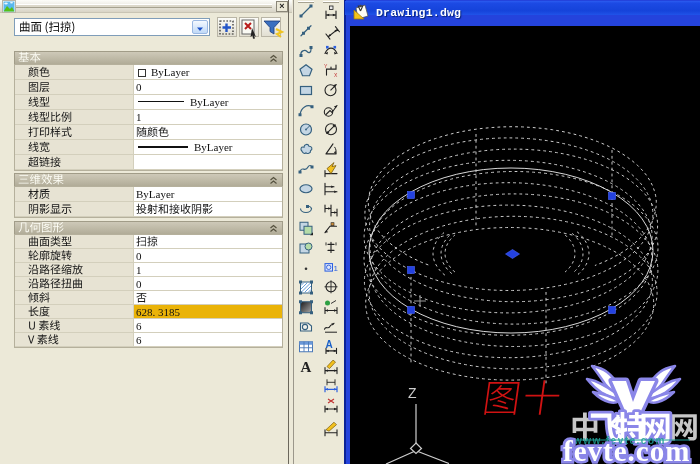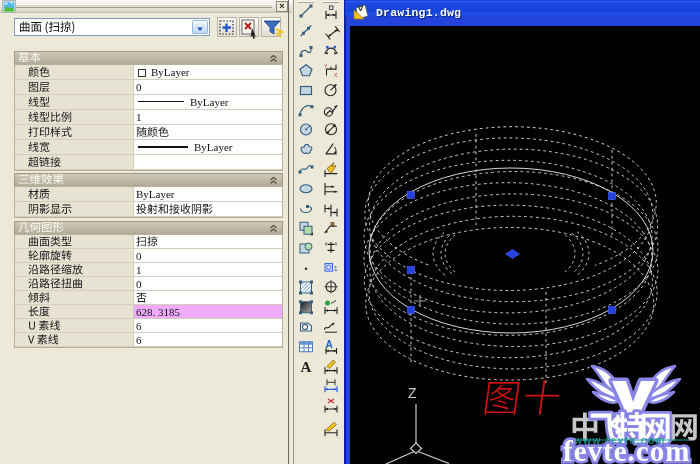--- a/index.html
+++ b/index.html
@@ -8,21 +8,21 @@
 .grab{left:15px;top:4px;width:257px;height:4px;border-top:1px solid #fff;border-bottom:1px solid #a6a290;background:#dcd8ca}
 .pclose{left:276px;top:1px;width:12px;height:11px;background:#ece9d8;border:1px solid #8a8678;font-size:9px;line-height:8px;text-align:center;color:#222;font-weight:bold}
 .combo{left:14px;top:18px;width:196px;height:18px;background:#fff;border:1px solid #7f9db9}
 .dd{position:absolute;right:1px;top:1px;width:16px;height:14px;background:linear-gradient(180deg,#f4f9ff,#c0d9f7);border:1px solid #9ab8e2;border-radius:2px}
 .tbtn{top:17px;width:20px;height:20px;background:linear-gradient(180deg,#fbfbf8,#e2dfd2);border:1px solid #b9b5a6}
 .sechead{left:14px;width:269px;height:13px;background:linear-gradient(180deg,#cec9b8,#b1ac98);border:1px solid #a19c88;border-bottom:0}
 .chev{position:absolute;right:4px;top:2px;width:9px;height:9px}
 .rows{left:14px;width:269px;background:#e7e3d3;border:1px solid #b5b09c}
 .row{position:relative;border-bottom:1px solid #d3cfbc}
 .val{position:absolute;left:118px;right:0;top:0;bottom:0;background:#fff;border-left:1px solid #d3cfbc;font-family:"Liberation Serif",serif;font-size:11px;color:#111;padding:1px 0 0 2px}
-.val.ro{background:#f0abfc}
+.val.ro{background:#eab308}
 .win{left:344px;top:0;width:356px;height:464px;background:#2443dc;border-left:2px solid #0b2396}
 .tbar{left:345px;top:1px;width:355px;height:14px;background:linear-gradient(180deg,#2c5cf0 0%,#1c4ae4 15%,#1543da 70%,#2053e8 100%)}
 .tbar .txt{position:absolute;left:31px;top:5px;color:#fff;font-weight:bold;font-family:"Liberation Mono",monospace;font-size:11.5px;letter-spacing:0.2px;text-shadow:1px 1px 1px #05227a}
 .canvas{left:350px;top:26px;width:350px;height:438px;background:#000}
 .vline{top:0;width:1px;height:464px;background:#9b978b}
 </style></head><body>
 
 <div class="abs palette"></div>
 <div class="abs ptop"></div>
 <div class="abs grab"></div>

